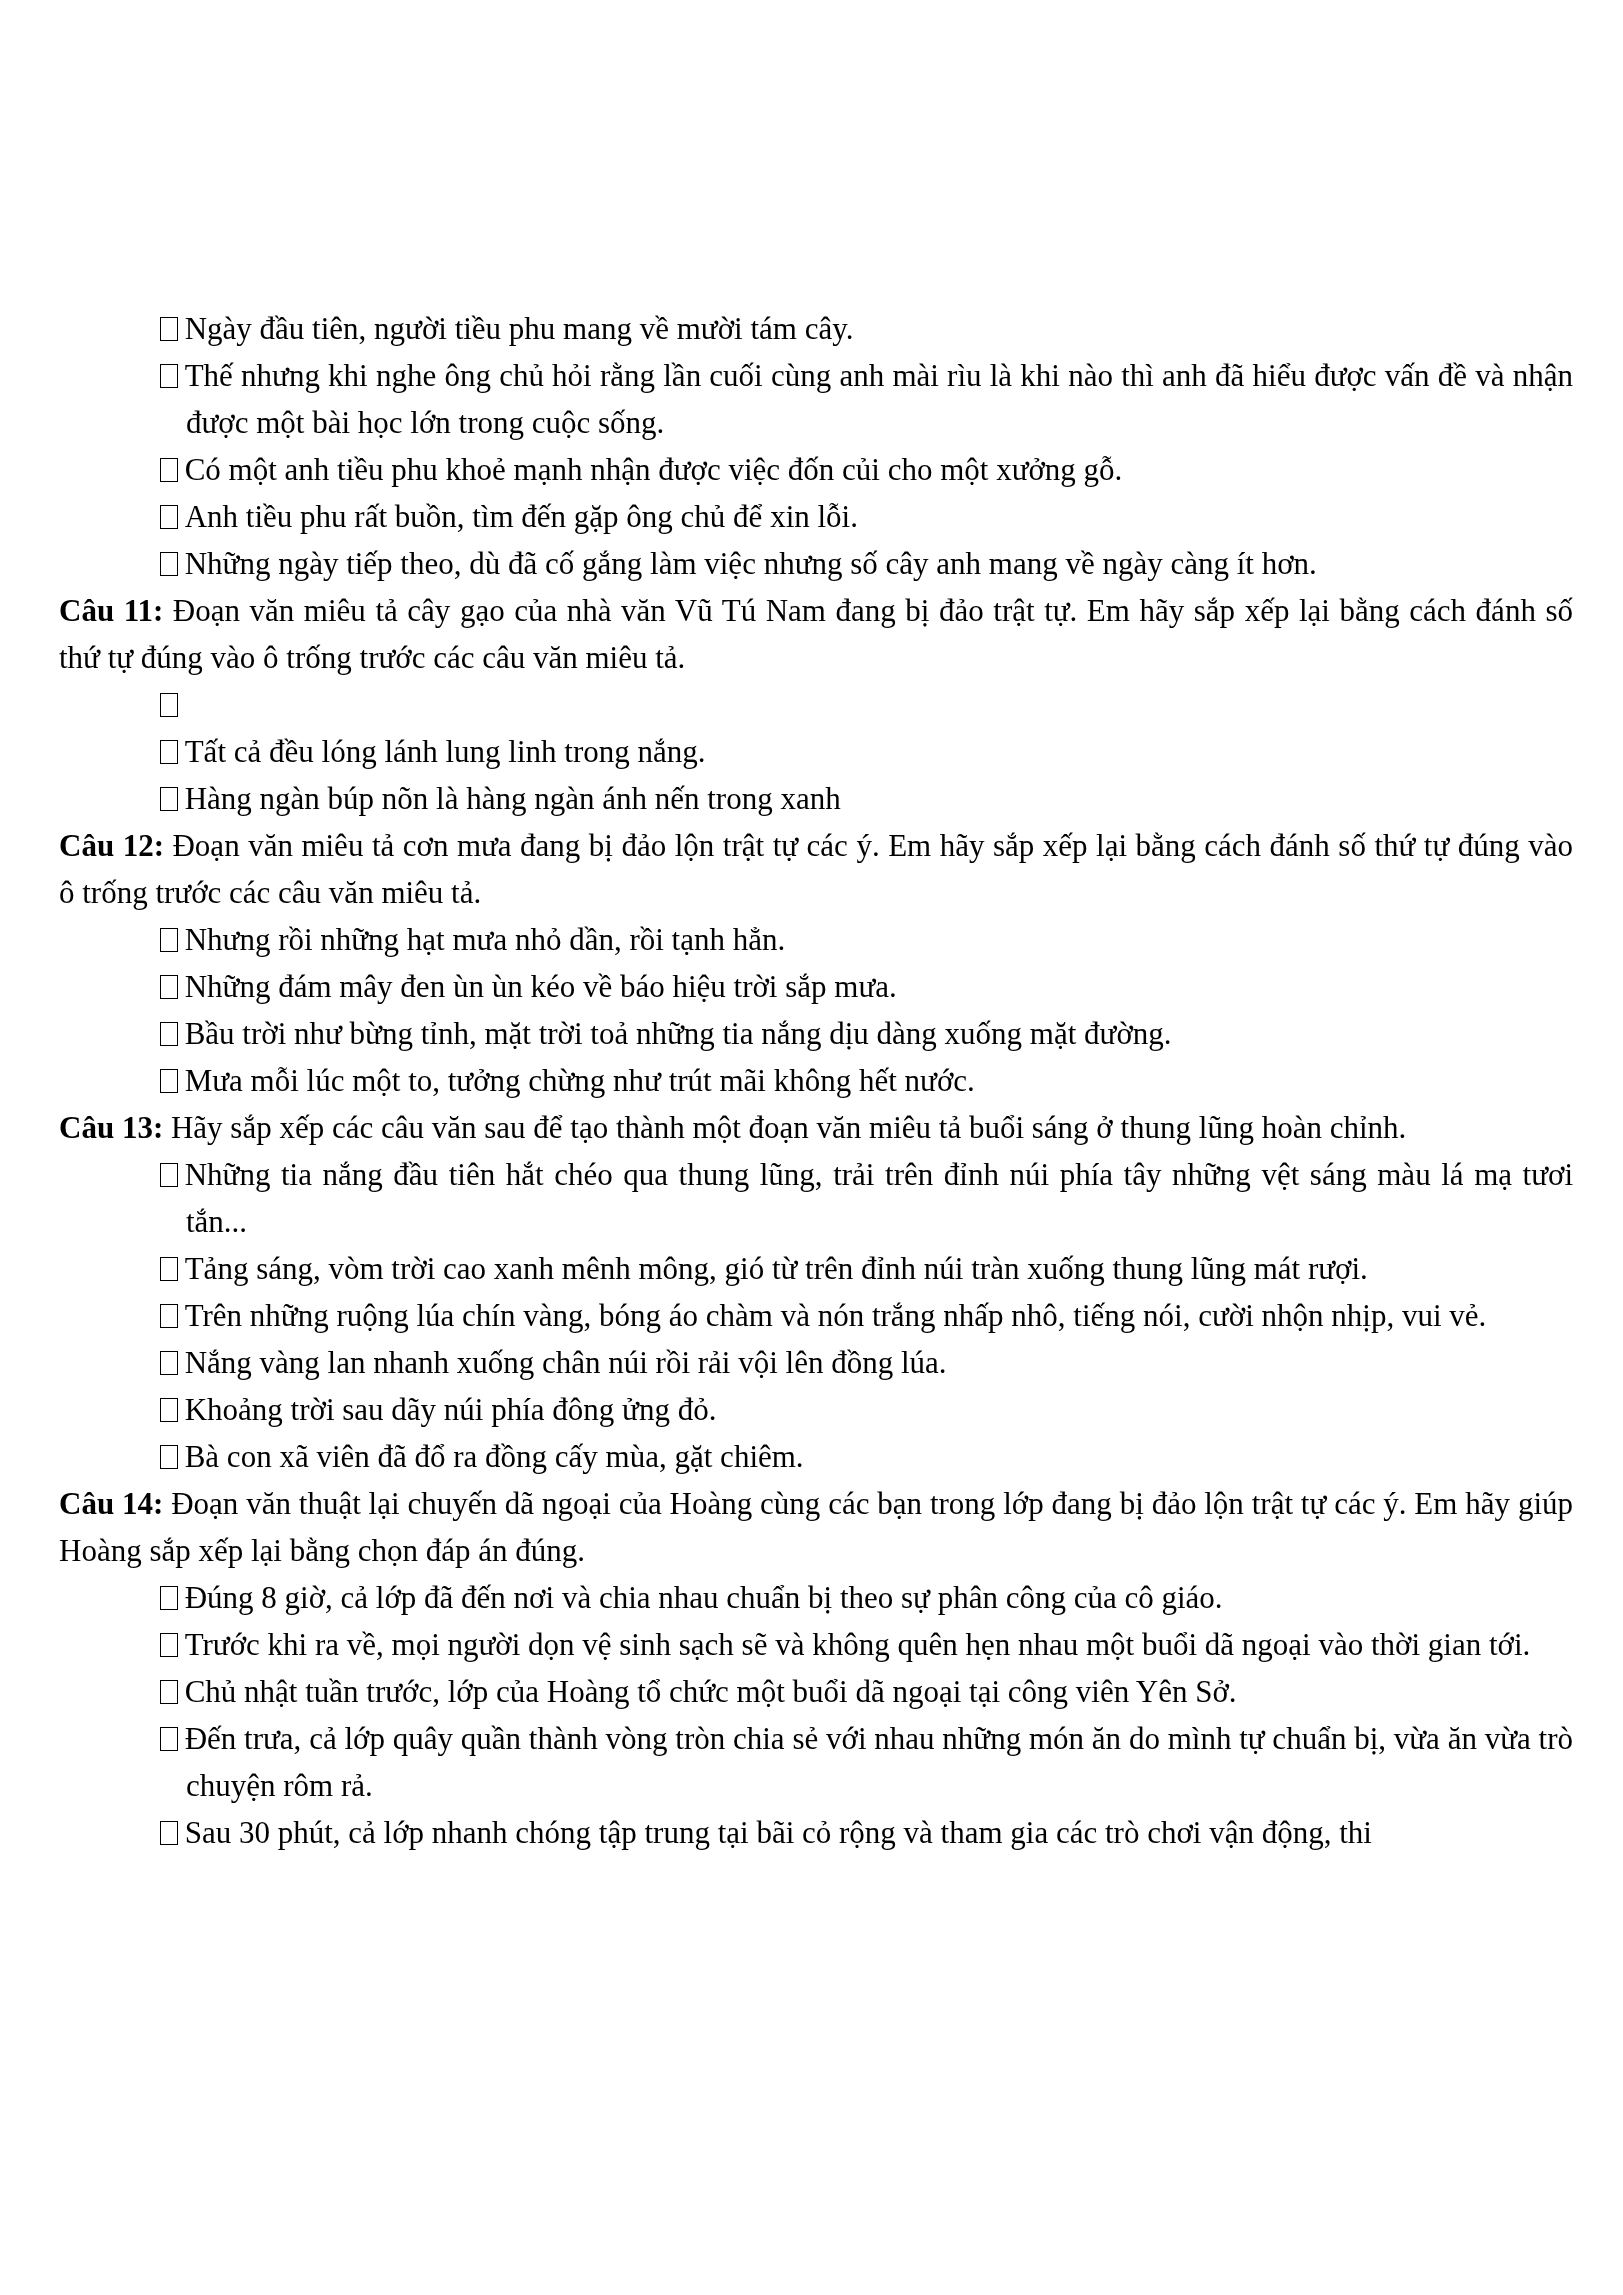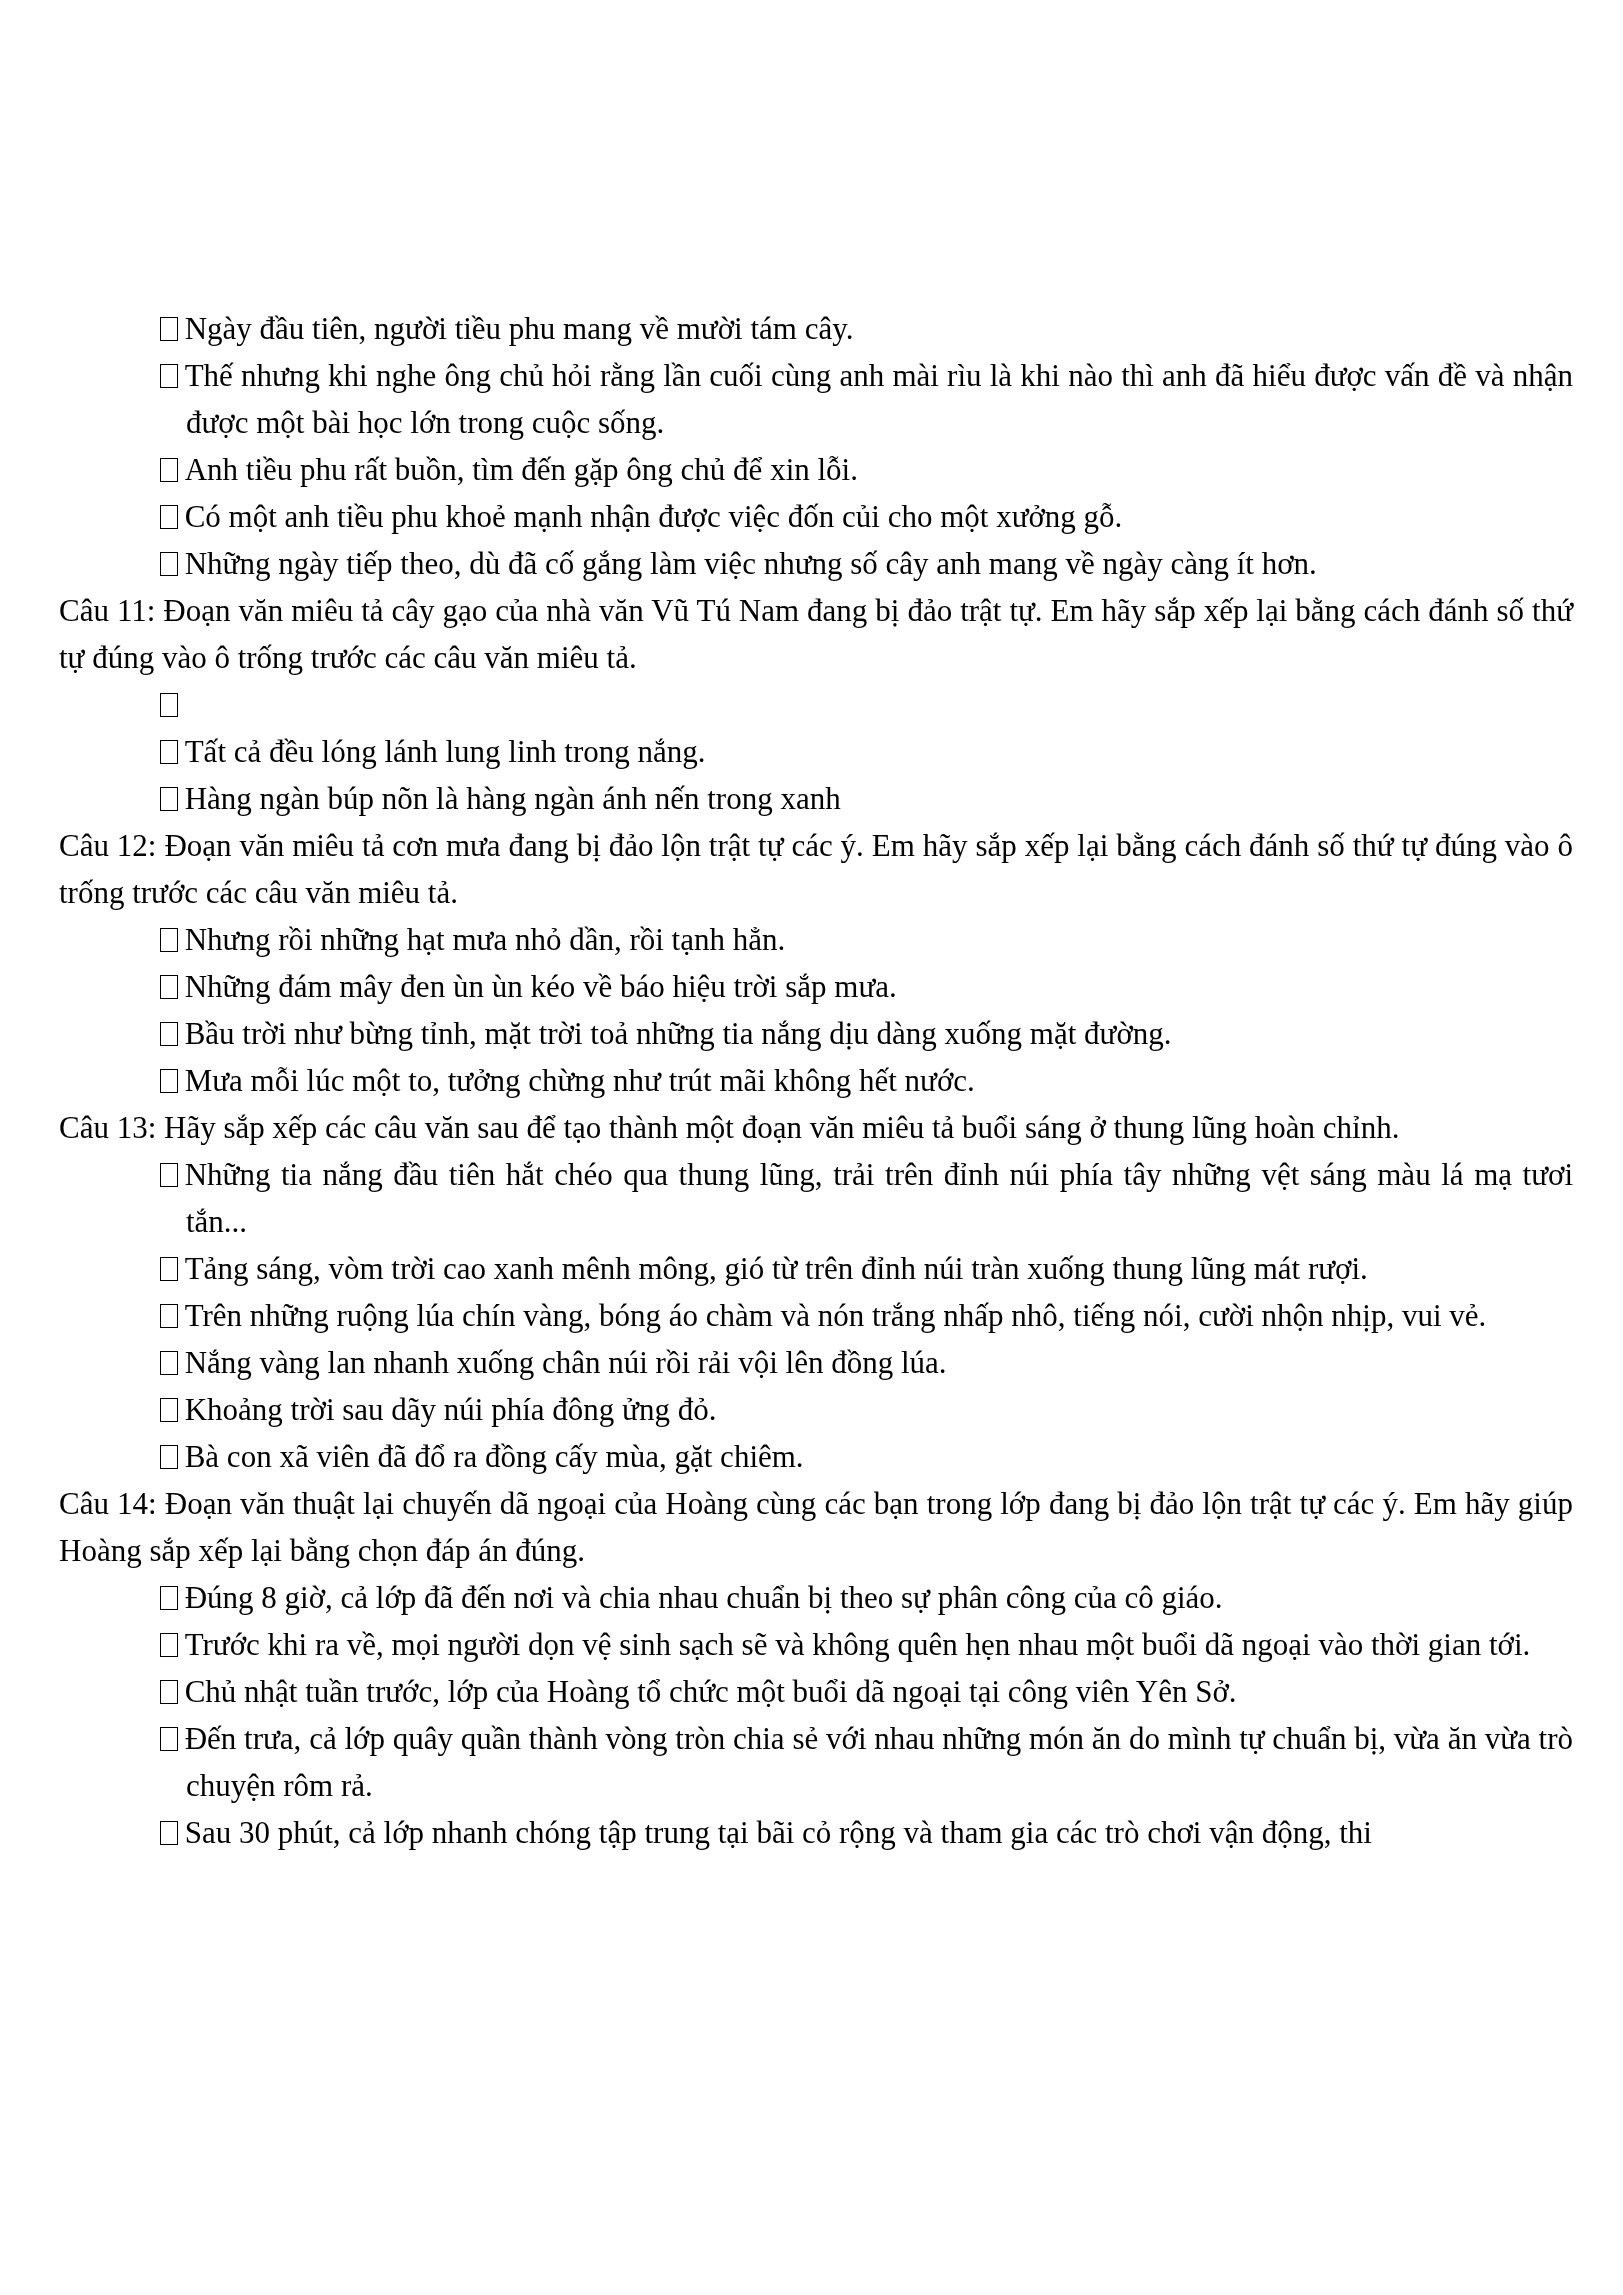--- a/index.html
+++ b/index.html
@@ -17,21 +17,21 @@
     font-family: "Liberation Serif", "DejaVu Serif", serif;
     font-size: 31px;
     line-height: 47px;
     color: #000000;
   }
   .question {
     margin: 0;
     text-align: justify;
   }
   .qlabel {
-    font-weight: normal;
+    font-weight: bold;
   }
   .item {
     margin: 0 0 0 101px;
     padding-left: 26px;
     text-indent: -26px;
     text-align: justify;
   }
   .cb {
     display: inline-block;
     width: 15.7px;
@@ -42,22 +42,22 @@
     background: #ffffff;
   }
 </style>
 </head>
 <body>
 
 <div class="page">
 
   <div class="item"><span class="cb"></span><span>Ngày đầu tiên, người tiều phu mang về mười tám cây.</span></div>
   <div class="item"><span class="cb"></span><span>Thế nhưng khi nghe ông chủ hỏi rằng lần cuối cùng anh mài rìu là khi nào thì anh đã hiểu được vấn đề và nhận được một bài học lớn trong cuộc sống.</span></div>
+  <div class="item"><span class="cb"></span><span>Có một anh tiều phu khoẻ mạnh nhận được việc đốn củi cho một xưởng gỗ.</span></div>
   <div class="item"><span class="cb"></span><span>Anh tiều phu rất buồn, tìm đến gặp ông chủ để xin lỗi.</span></div>
-  <div class="item"><span class="cb"></span><span>Có một anh tiều phu khoẻ mạnh nhận được việc đốn củi cho một xưởng gỗ.</span></div>
   <div class="item"><span class="cb"></span><span>Những ngày tiếp theo, dù đã cố gắng làm việc nhưng số cây anh mang về ngày càng ít hơn.</span></div>
 
   <p class="question"><b class="qlabel">Câu 11:</b> <span>Đoạn văn miêu tả cây gạo của nhà văn Vũ Tú Nam đang bị đảo trật tự. Em hãy sắp xếp lại bằng cách đánh số thứ tự đúng vào ô trống trước các câu văn miêu tả.</span></p>
 
   <div class="item"><span class="cb"></span></div>
   <div class="item"><span class="cb"></span><span>Tất cả đều lóng lánh lung linh trong nắng.</span></div>
   <div class="item"><span class="cb"></span><span>Hàng ngàn búp nõn là hàng ngàn ánh nến trong xanh</span></div>
 
   <p class="question"><b class="qlabel">Câu 12:</b> <span>Đoạn văn miêu tả cơn mưa đang bị đảo lộn trật tự các ý. Em hãy sắp xếp lại bằng cách đánh số thứ tự đúng vào ô trống trước các câu văn miêu tả.</span></p>
 

